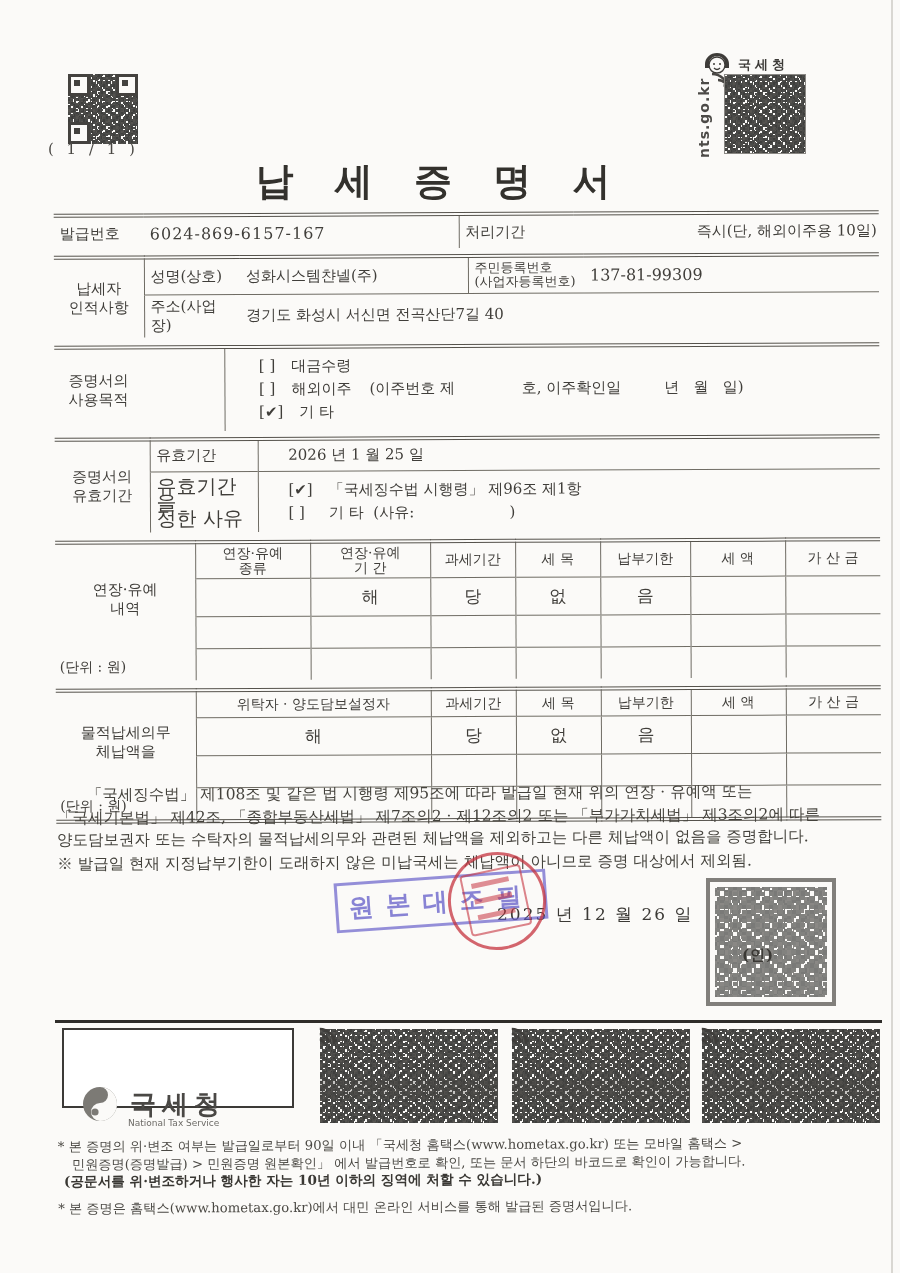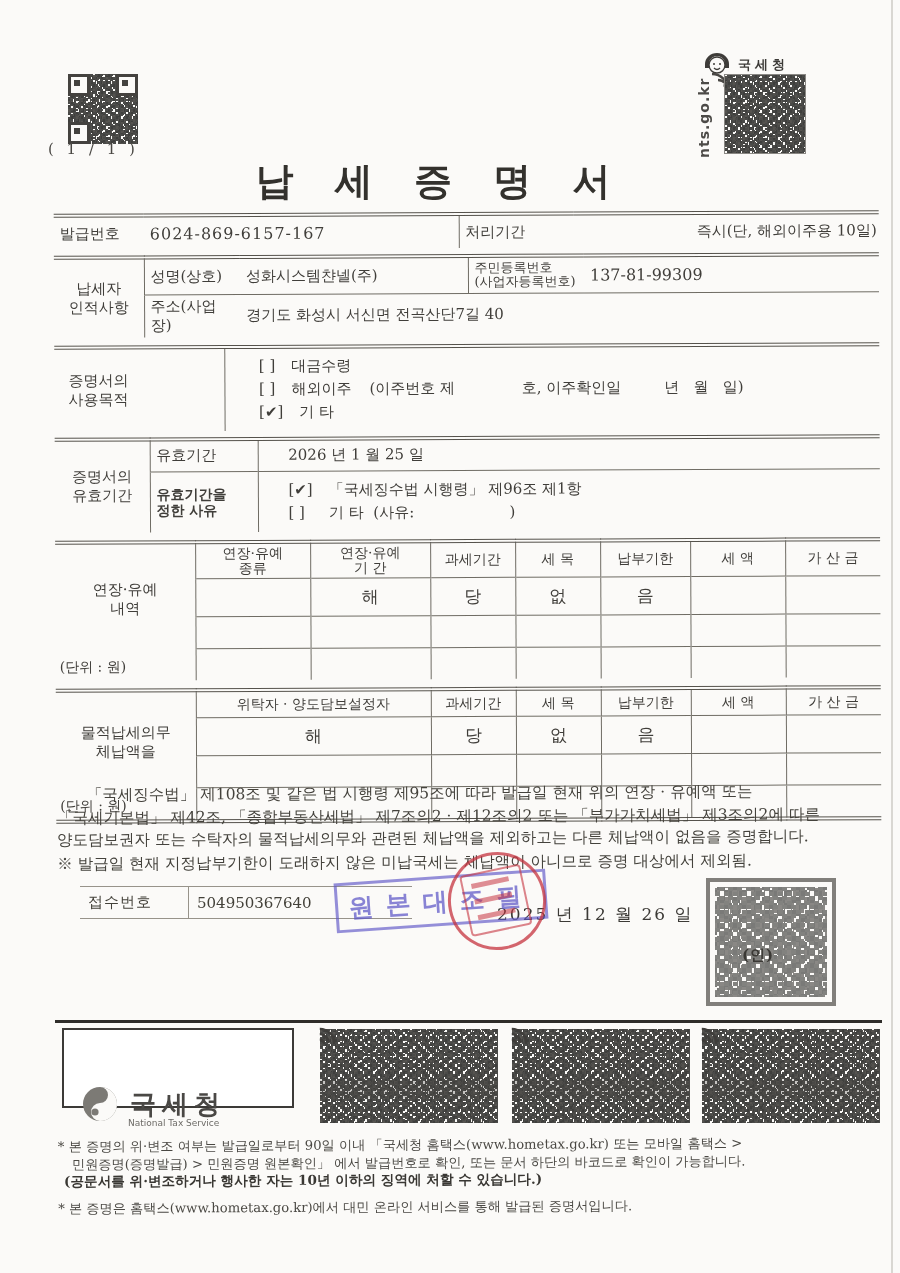--- a/index.html
+++ b/index.html
@@ -220,21 +220,21 @@
       <tbody>
           <tr style="height:33px;">
         <td class="ctr" rowspan="2">
           <div>증명서의</div>
               <div>유효기간</div>
         </td>
         <td class="bl lab">유효기간</td>
         <td class="bl" style="padding-left:30px;">2026 년  1 월  25 일</td>
       </tr>
       <tr style="height:60px;">
-        <td class="bl bt small2" style="font-size:14px;line-height:16px;font-weight:bold;">
+        <td class="bl bt small2" style="font-size:20px;line-height:16px;">
           <div>유효기간을</div>
               <div>정한 사유</div>
         </td>
         <td class="bl bt" style="padding-left:30px;">
           <div class="ck">
             <span class="box">[✔]</span><span>「국세징수법 시행령」 제96조 제1항</span>
           </div>
           <div class="ck">
             <span class="box">[ ]</span><span class="pre">기 타  (사유:                    )</span>
           </div>
@@ -359,24 +359,20 @@
 
   <div class="decl">
     <div class="l1">「국세징수법」  제108조 및 같은 법 시행령 제95조에 따라 발급일 현재 위의 연장 · 유예액 또는</div>
     <div>「국세기본법」  제42조, 「종합부동산세법」  제7조의2 · 제12조의2 또는 「부가가치세법」  제3조의2에 따른</div>
     <div>양도담보권자 또는 수탁자의 물적납세의무와 관련된 체납액을 제외하고는 다른 체납액이 없음을  증명합니다.</div>
     <div class="l4">※ 발급일 현재 지정납부기한이 도래하지 않은 미납국세는 체납액이 아니므로 증명 대상에서 제외됨.</div>
   </div>
 
   <table class="receipt">
     <tbody>
-        <tr>
-      <td class="rl">접수번호</td>
-      <td>504950367640</td>
-    </tr>
   </tbody>
     </table>
 
   <div class="issue-date">2025 년  12 월  26 일</div>
 
   <div class="seal-square">
     <div class="inner noise" style="background-size:9px 9px,15px 13px,21px 17px;"></div>
   </div>
   <div class="seal-in-label">(인)</div>
 

